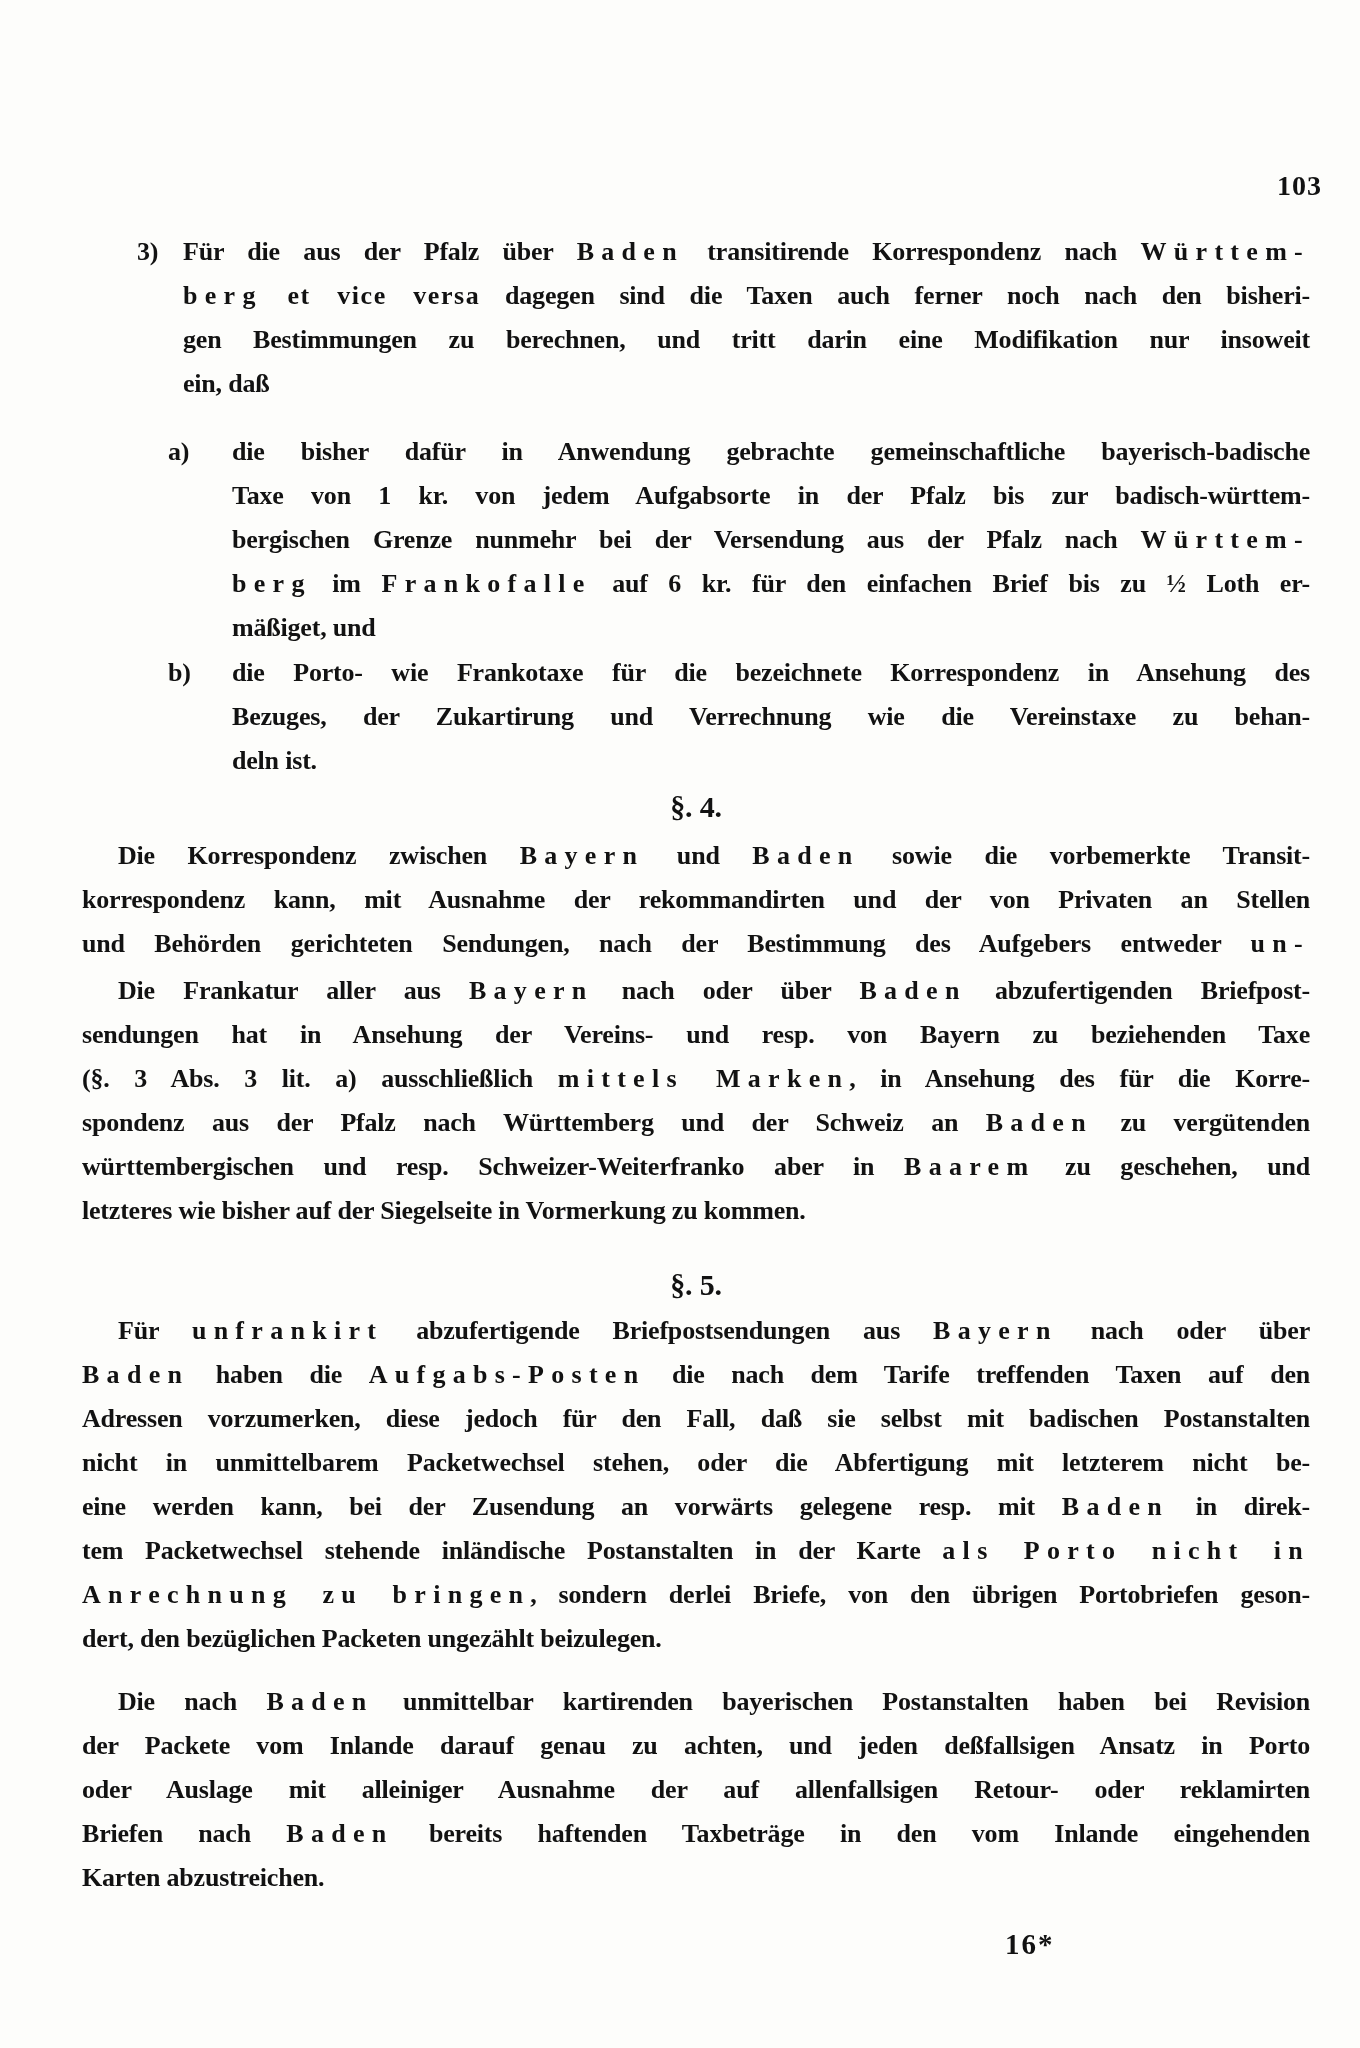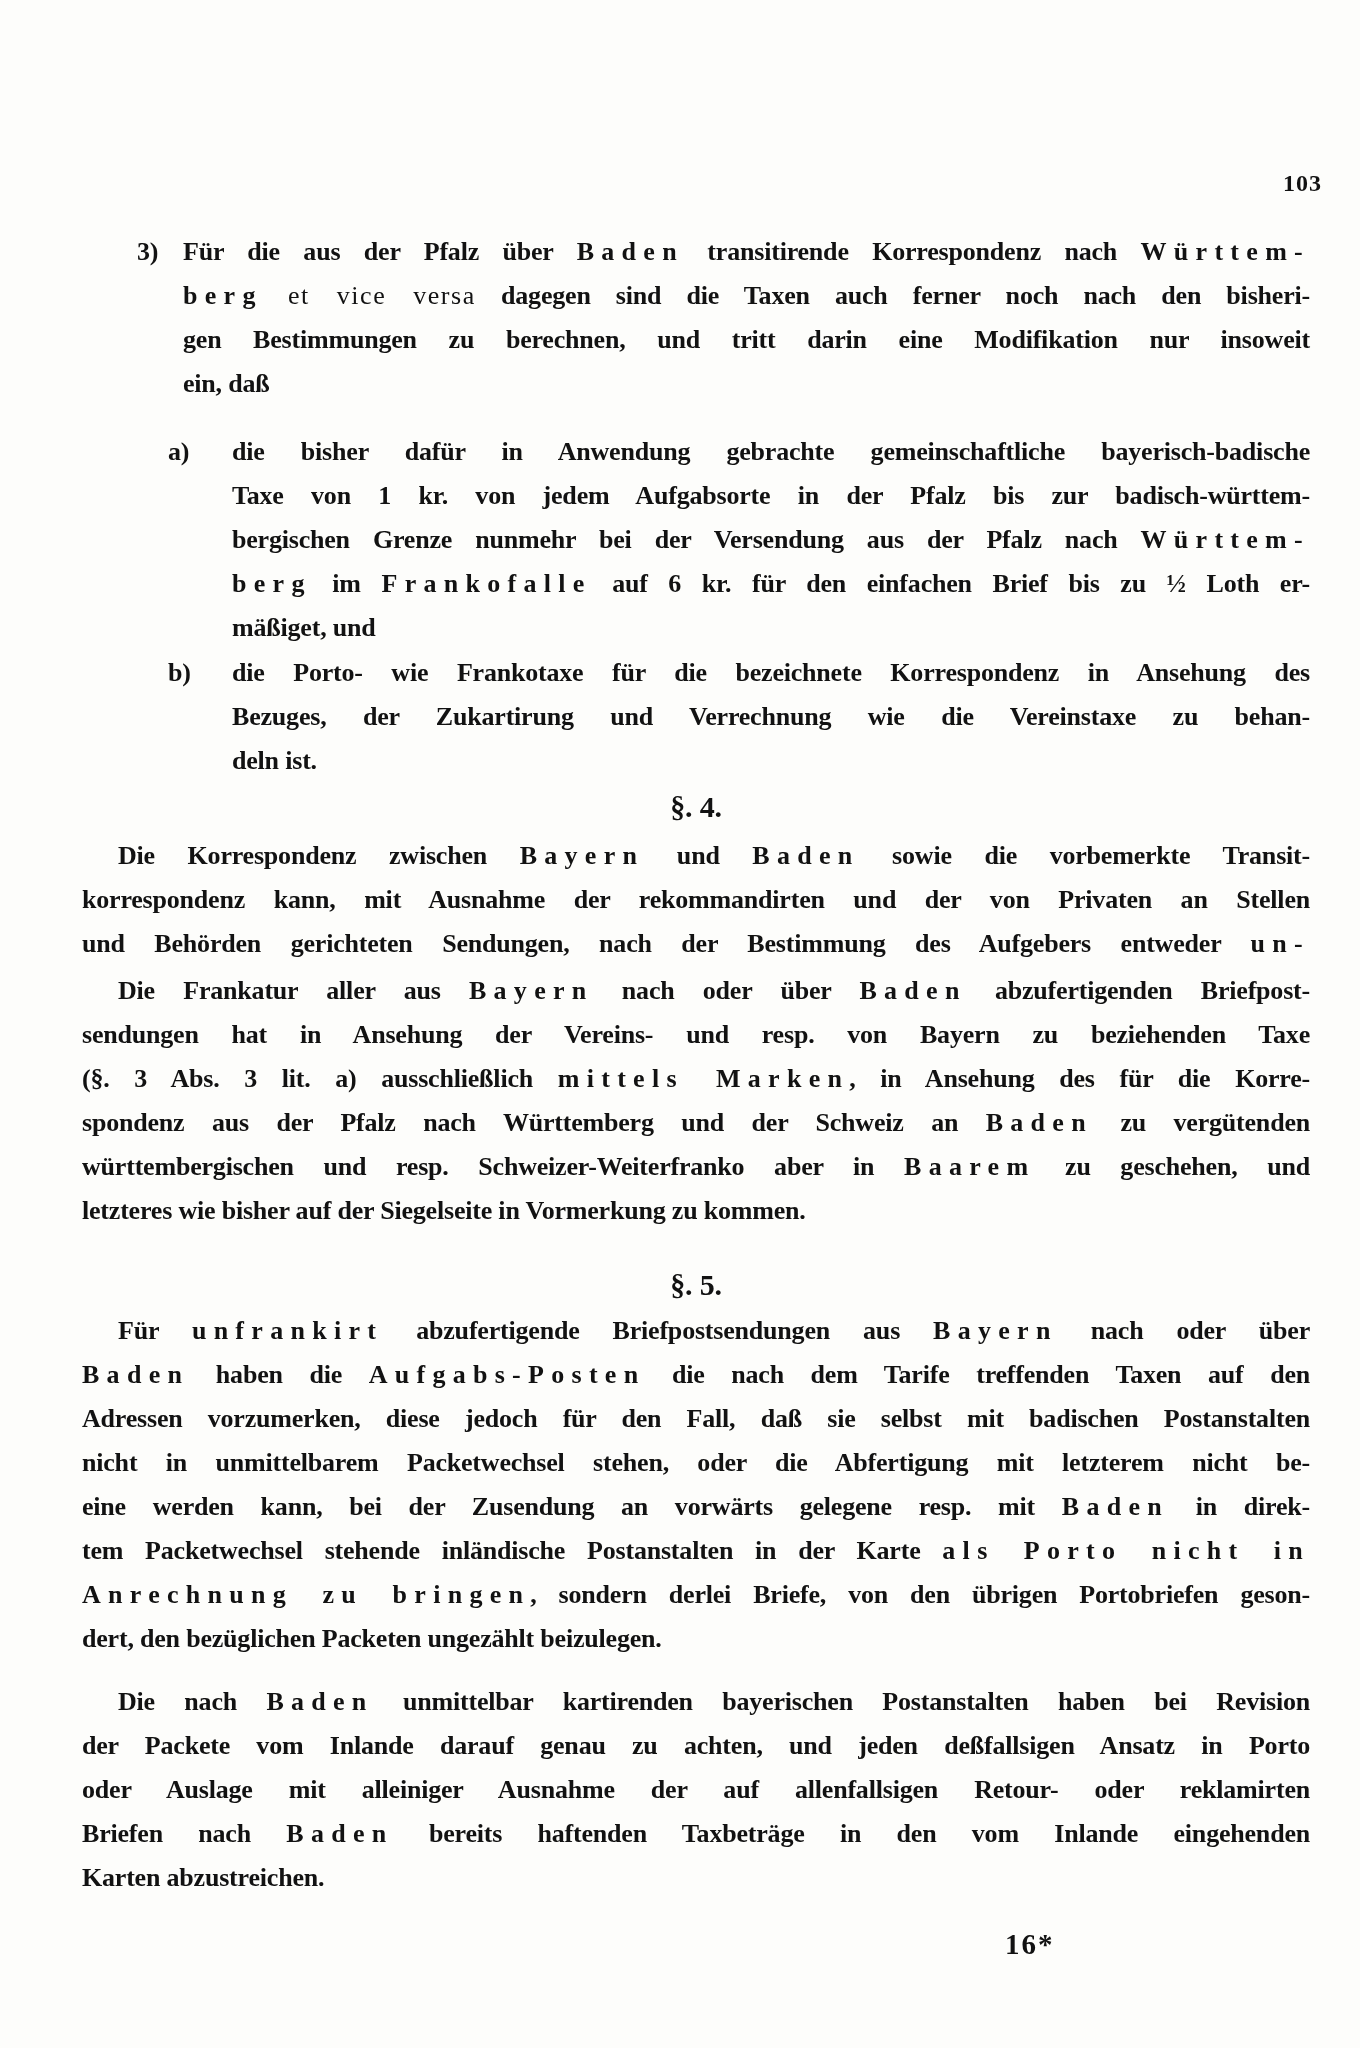--- a/index.html
+++ b/index.html
@@ -11,21 +11,21 @@
     background: #fdfdfb;
     overflow: hidden;
     font-family: "Liberation Serif", "DejaVu Serif", serif;
     font-weight: bold;
     color: #121212;
   }
   .page-number {
     position: absolute;
     top: 170px;
     right: 38px;
-    font-size: 24px;
+    font-size: 28px;
     letter-spacing: 1px;
   }
   .content {
     position: absolute;
     top: 230px;
     left: 82px;
     width: 1228px;
     font-size: 26px;
     line-height: 44px;
     letter-spacing: -0.2px;
@@ -35,21 +35,21 @@
   .para .line:first-child { text-indent: 36px; }
   .li { display: flex; }
   .li .lbl { flex: none; }
   .li .txt { flex: 1; min-width: 0; }
   .li.lvl1 { padding-left: 55px; }
   .li.lvl1 .lbl { width: 46px; }
   .li.lvl2 { padding-left: 86px; }
   .li.lvl2 .lbl { width: 64px; }
   .heading { text-align: center; font-size: 30px; line-height: 44px; }
   .sp  { letter-spacing: 0.28em; }
-  .ant { font-weight: normal; letter-spacing: 0.06em; margin-top: 41px; }
+  .ant { font-weight: bold; letter-spacing: 0.06em; margin-top: 41px; }
   
   .content > :nth-child(2) { margin-top: 24px; }
   .content > :nth-child(3) { margin-top: 1px; }
   .content > :nth-child(4) { margin-top: 2px; }
   .content > :nth-child(5) { margin-top: 5px; }
   .content > :nth-child(6) { margin-top: 3px; }
   .content > :nth-child(7) { margin-top: 30px; }
   .content > :nth-child(8) { margin-top: 2px; }
   .content > :nth-child(9) { margin-top: 19px; }
   .signature {

